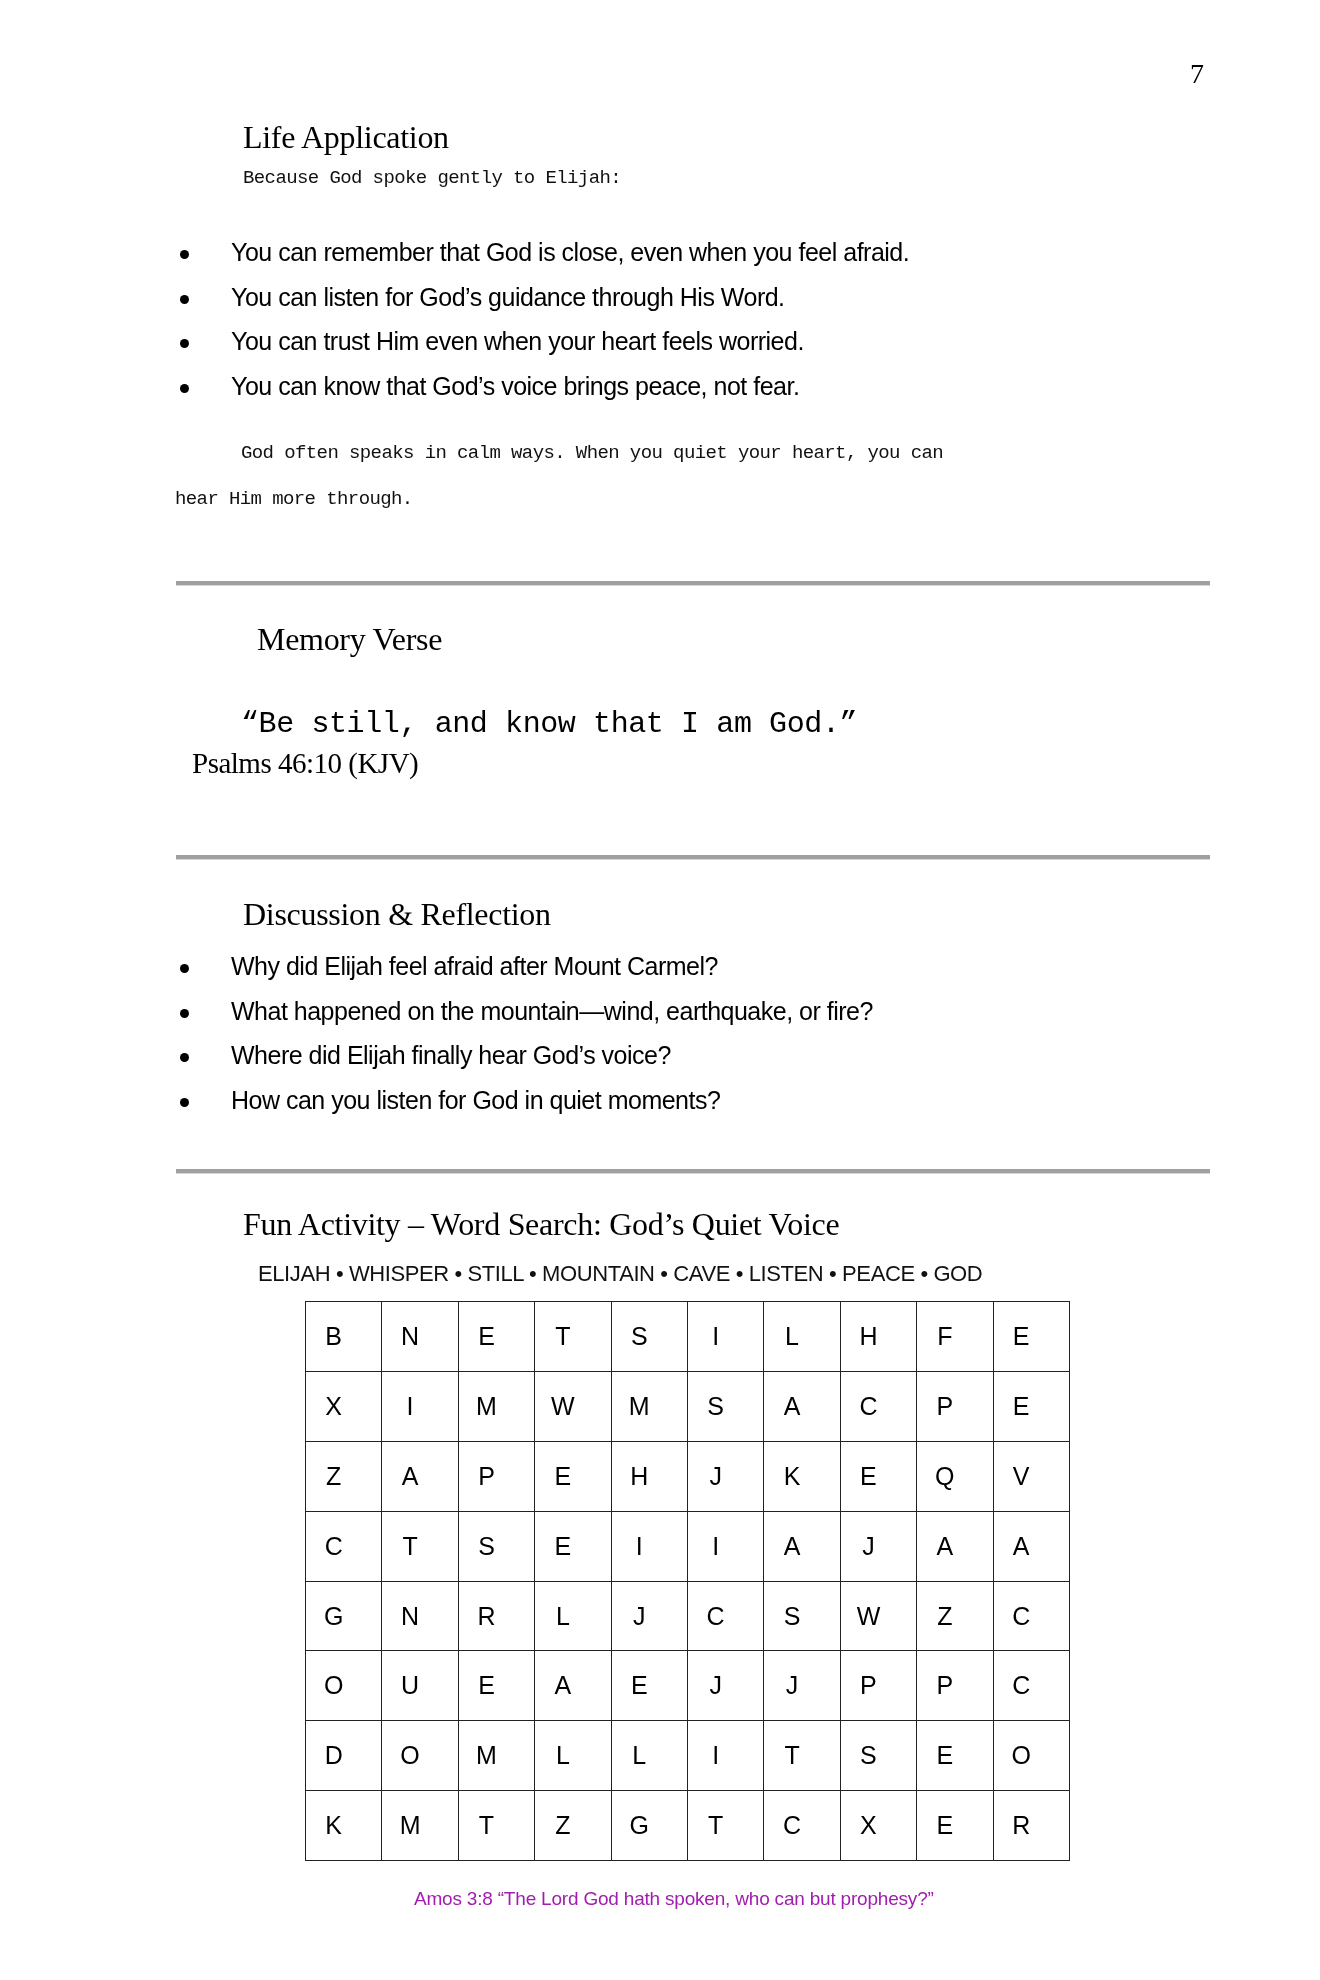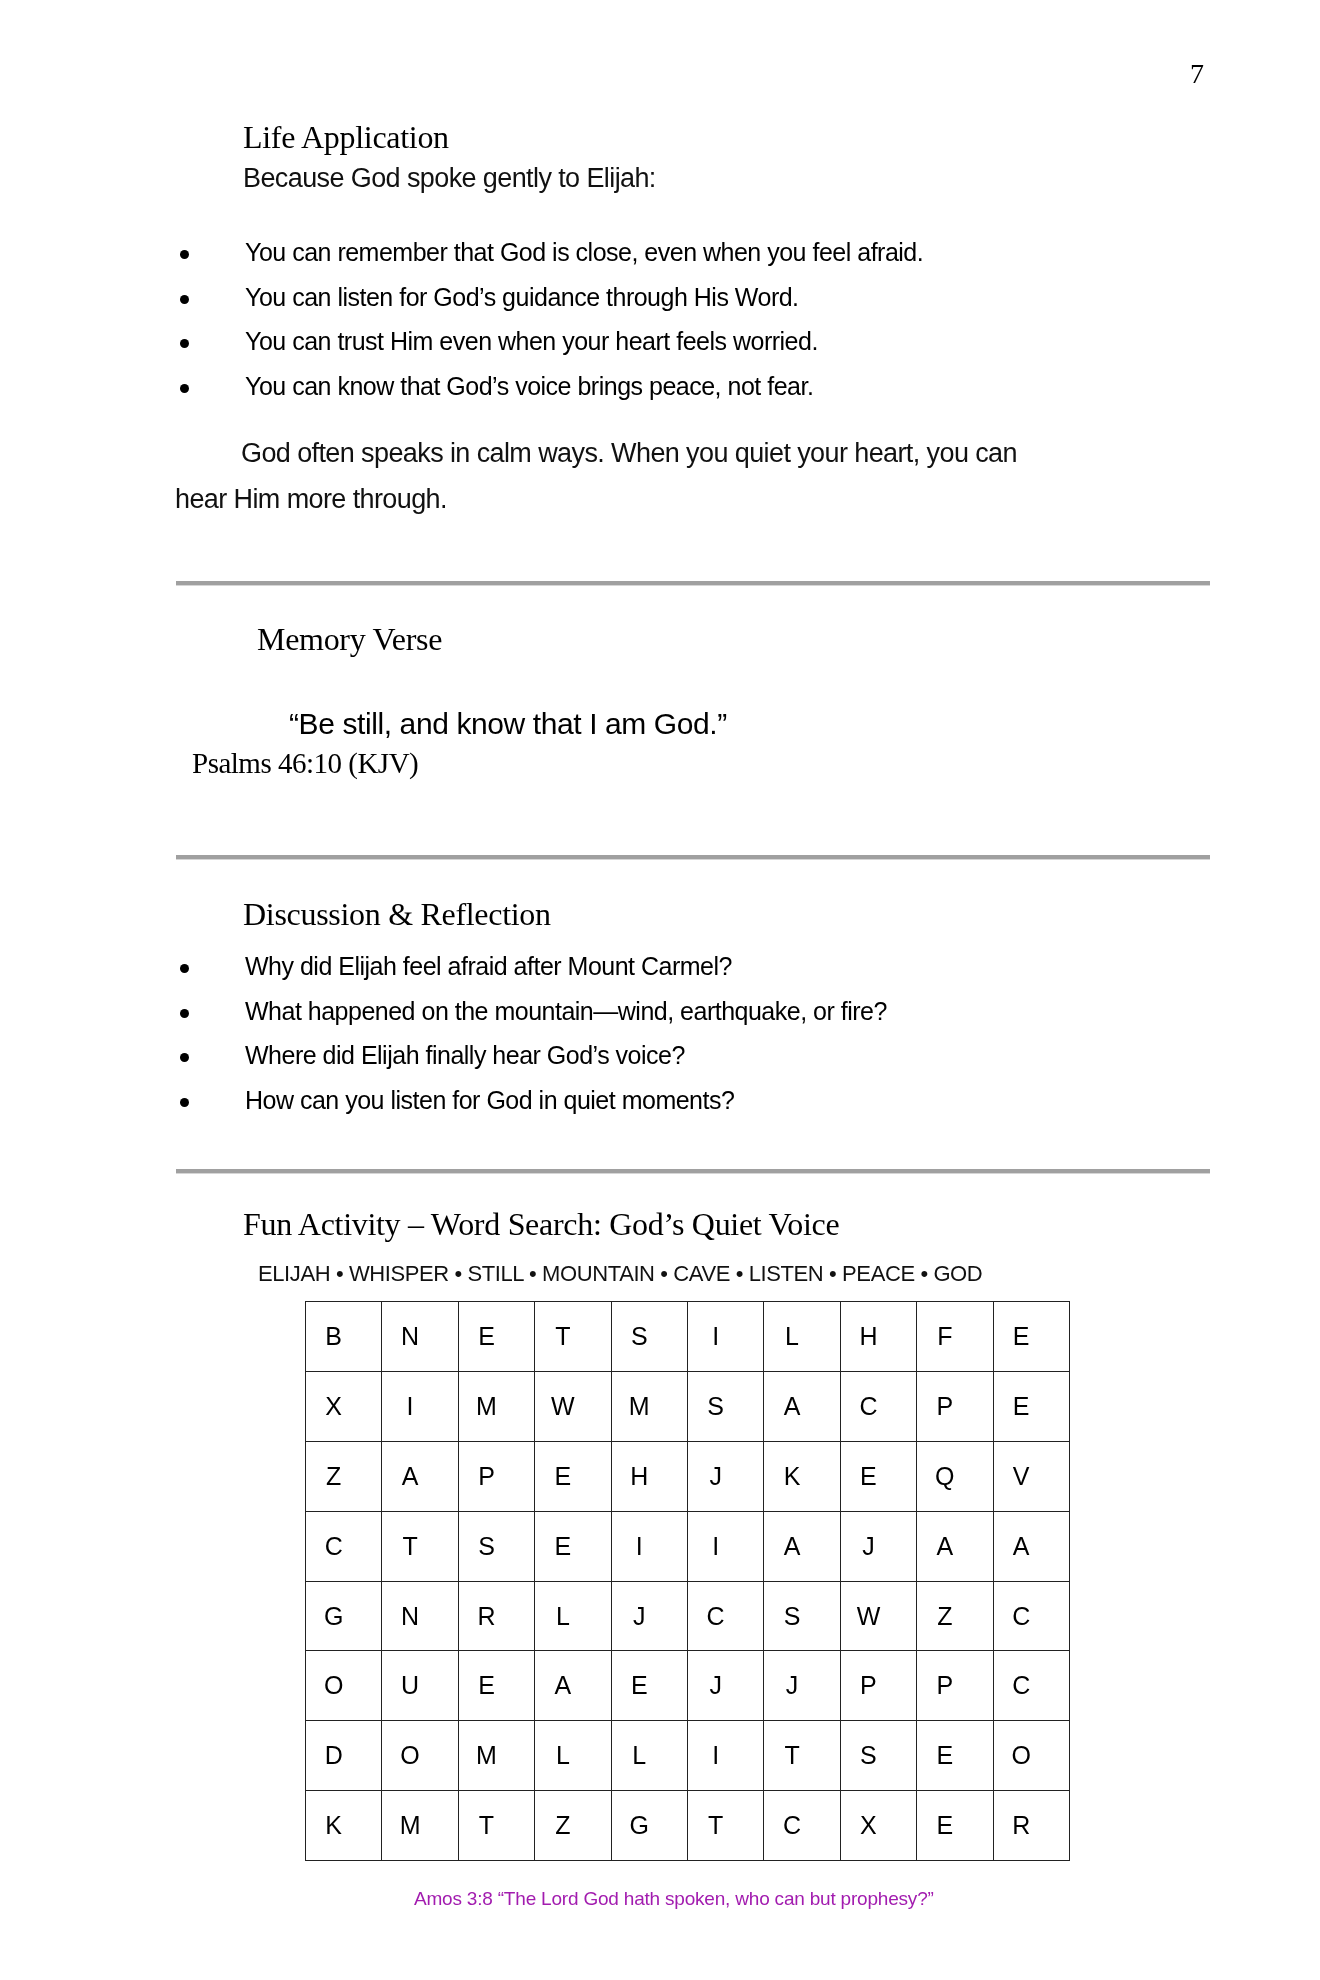--- a/index.html
+++ b/index.html
@@ -1,31 +1,31 @@
 <!DOCTYPE html>
 <html><head>
   <meta charset="utf-8">
   <style>
     html, body { margin: 0; padding: 0; background: #ffffff; }
     body { width: 1320px; height: 1980px; position: relative; overflow: hidden; color: #000; }
     .abs { position: absolute; white-space: nowrap; }
     .serif-bold { font-family: "Liberation Serif", "DejaVu Serif", serif; font-weight: normal; }
-    .serif { font-family: Liberation Sans, sans-serif; margin-left: 48px; }
+    .serif { font-family: Liberation Mono, monospace; }
     .sans { font-family: "Liberation Sans", "DejaVu Sans", sans-serif; }
     .light { color: #111; }
 
     .page-number { left: 1190px; top: 58px; font-size: 28px; font-family: "Liberation Serif", serif; }
 
     .h-section { font-size: 32px; line-height: 36px; letter-spacing: -0.3px; }
-    .body-text { font-size: 27px; line-height: 32px; letter-spacing: -0.6px; }
+    .body-text { font-size: 19px; line-height: 32px; letter-spacing: -0.6px; font-family: Liberation Mono, monospace; }
 
     .bullet-list { position: absolute; left: 176px; margin: 0; padding: 0; list-style: none; }
     .bullet-item { position: relative; height: 44.5px; }
     .bullet-dot { position: absolute; left: 4px; top: 14px; width: 9px; height: 9px; border-radius: 50%; background: #000; }
-    .bullet-text { position: absolute; left: 55px; top: 0; white-space: nowrap; font-size: 25px; line-height: 32px; letter-spacing: -0.5px; font-family: "Liberation Sans", sans-serif; margin-left: 14px; }
+    .bullet-text { position: absolute; left: 55px; top: 0; white-space: nowrap; font-size: 25px; line-height: 32px; letter-spacing: -0.5px; font-family: "Liberation Sans", sans-serif; }
 
     .rule { position: absolute; left: 176px; width: 1034px; height: 4px; background: #a0a0a0; border-bottom: 1px solid #d6d6d6; }
 
     .verse { font-size: 30px; line-height: 34px; letter-spacing: -0.4px; }
     .ref { font-size: 29px; line-height: 34px; letter-spacing: -0.5px; margin-left: 17px; }
 
     .wordlist { font-size: 22px; line-height: 26px; letter-spacing: -0.4px; }
 
     .grid { position: absolute; left: 305px; top: 1301px; border-collapse: collapse; }
     .grid td { width: 76.4px; height: 69.9px; border: 1.5px solid #222; padding: 0; text-align: center; vertical-align: middle;

